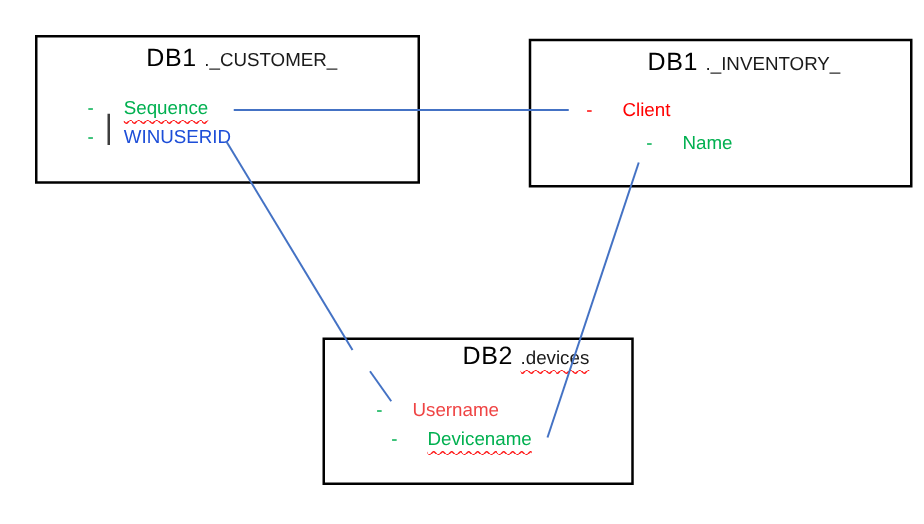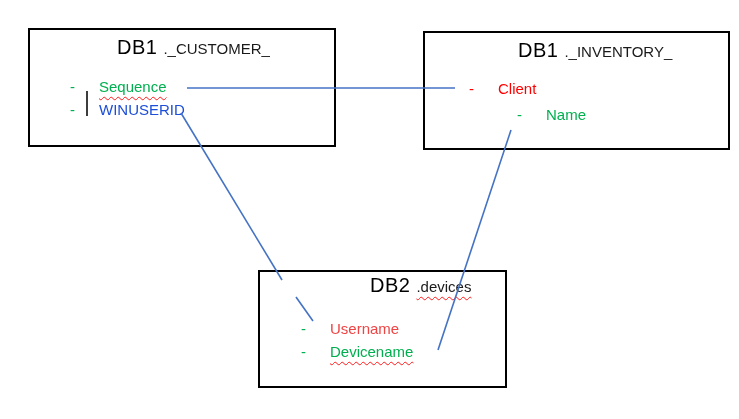--- a/index.html
+++ b/index.html
@@ -110,21 +110,21 @@
     </div>
   </div>
 
   <div class="table-box box-devices">
     <div class="table-title">
       <span class="db-name">DB2</span><span class="table-suffix squiggle">.devices</span>
     </div>
     <div class="field-row" style="left:41px; top:49px;">
       <span class="bullet" style="color: rgb(0, 176, 80);">-</span><span style="color: #ef4444;">Username</span>
     </div>
-    <div class="field-row" style="left:41px; top:72px;">
+    <div class="field-row" style="left:53px; top:72px;">
       <span class="bullet" style="color: rgb(0, 176, 80);">-</span><span class="squiggle" style="color: rgb(0, 176, 80);">Devicename</span>
     </div>
   </div>
 
   <svg class="connector-layer" viewBox="0 0 739 419" xmlns="http://www.w3.org/2000/svg">
     <line x1="187" y1="88" x2="455" y2="88" stroke-width="1.6" stroke="#4472C4"></line>
     <line x1="181" y1="113" x2="282" y2="280" stroke-width="1.6" stroke="#4472C4"></line>
     <line x1="296" y1="297" x2="313" y2="321" stroke-width="1.6" stroke="#4472C4"></line>
     <line x1="511" y1="130" x2="438" y2="350" stroke-width="1.6" stroke="#4472C4"></line>
   </svg>

